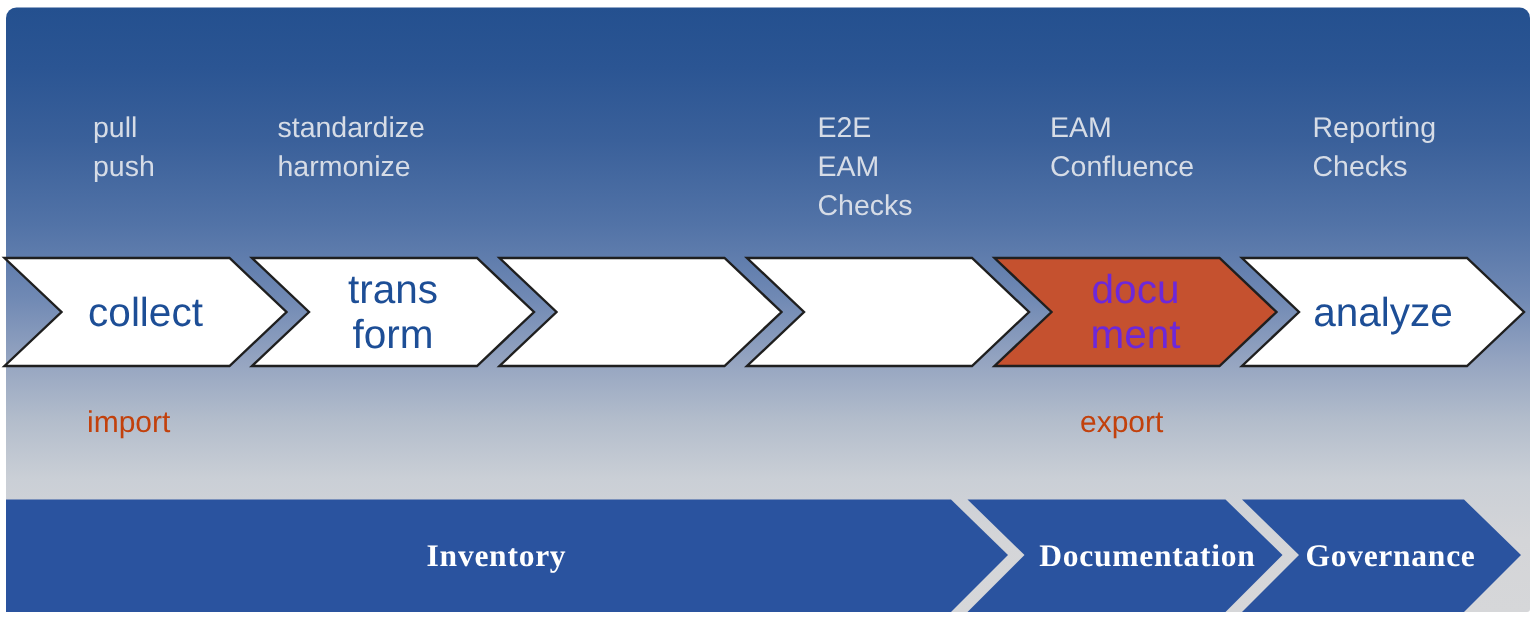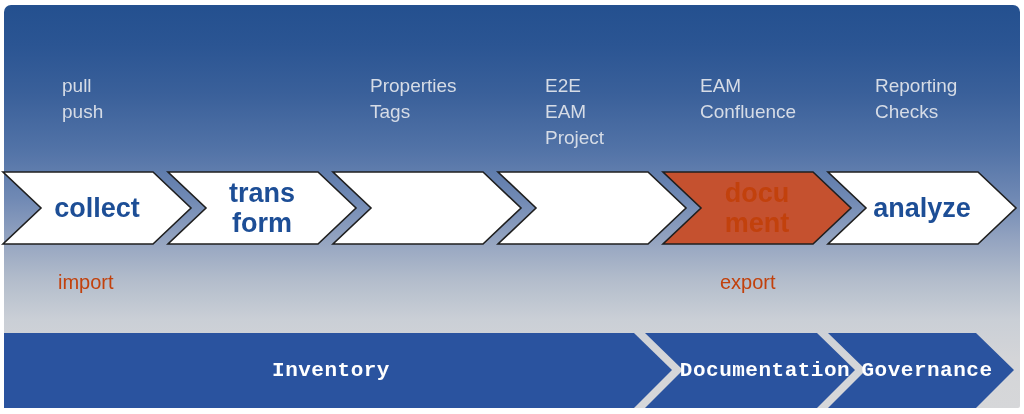--- a/index.html
+++ b/index.html
@@ -25,51 +25,51 @@
     font-size:19px;line-height:26px;
     white-space:pre-line;
   }
   .chev-svg,.bar-svg{position:absolute;left:0;display:block;}
   .chev-svg{top:170px;}
   .bar-svg{top:332px;}
   .chev-label{
     position:absolute;top:170px;height:76px;width:170px;
     display:flex;align-items:center;justify-content:center;
     text-align:center;
-    font-weight:bold;font-size:27px;line-height:30px;
+    font-weight:normal;font-size:27px;line-height:30px;
     color:#1d4e96;white-space:pre-line;
   }
-  .chev-label.hl{color:#c2410c;}
+  .chev-label.hl{color:#6d28d9;}
   .note{
     position:absolute;top:271px;
     color:#c2410c;font-size:20px;
   }
   .phase-label{
     position:absolute;top:332px;height:76px;
     display:flex;align-items:center;justify-content:center;
     color:#ffffff;
-    font-family:Liberation Mono, monospace;
+    font-family:Liberation Serif, serif;
     font-weight:bold;font-size:21px;letter-spacing:0.5px;
     white-space:nowrap;
   }
 </style>
 </head>
 <body>
 
 <div class="canvas">
 
   <div class="panel"></div>
 
   <div class="tools" style="left:62px">pull
 push</div>
-  <div class="tools" style="left:370px">Properties
-Tags</div>
+  <div class="tools" style="left:185px">standardize
+harmonize</div>
   <div class="tools" style="left:545px">E2E
 EAM
-Project</div>
+Checks</div>
   <div class="tools" style="left:700px">EAM
 Confluence</div>
   <div class="tools" style="left:875px">Reporting
 Checks</div>
 
   <svg class="chev-svg" width="1024" height="76" viewBox="0 0 1024 76">
     <g stroke="#1f1f1f" stroke-width="1.6" stroke-linejoin="miter">
       <polygon points="3,2 153,2 191,38 153,74 3,74 41,38" fill="#ffffff"></polygon>
       <polygon points="168,2 318,2 356,38 318,74 168,74 206,38" fill="#ffffff"></polygon>
       <polygon points="333,2 483,2 521,38 483,74 333,74 371,38" fill="#ffffff"></polygon>

